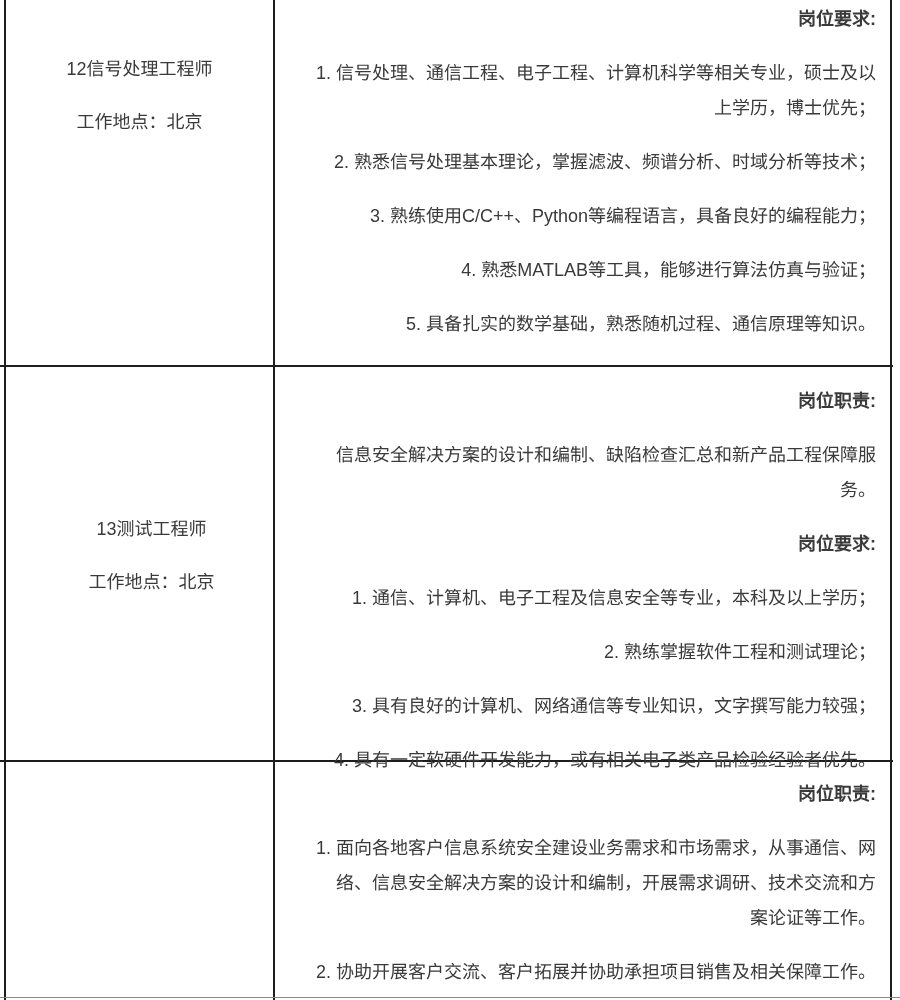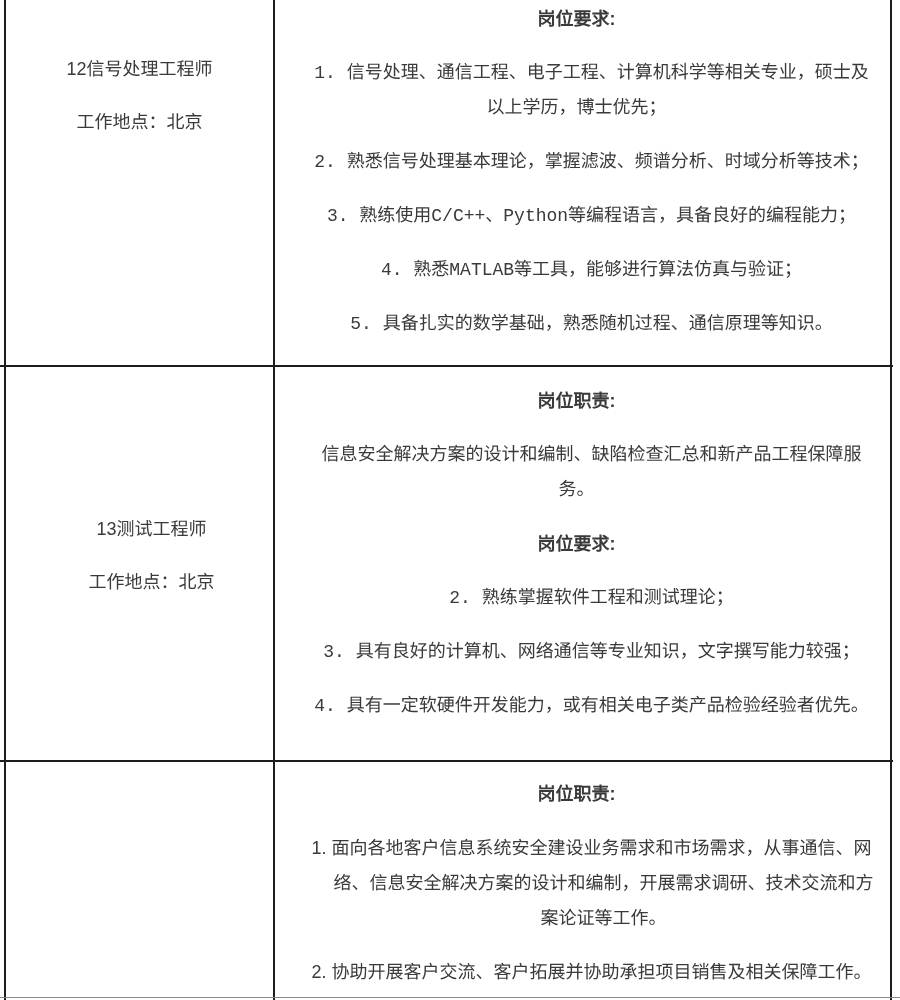--- a/index.html
+++ b/index.html
@@ -24,33 +24,33 @@
   .v-left  { left: 4px; }
   .v-mid   { left: 273px; }
   .v-right { left: 890px; }
   .h-1 { top: 365px; }
   .h-2 { top: 760px; }
   .h-bottom { top: 997px; }
 
   
   .cell { position: absolute; box-sizing: border-box; }
   .cell-left { left: 6px; width: 267px; text-align: center; }
-  .cell-right { left: 275px; width: 615px; padding-left: 2px; padding-right: 14px; text-align: center; border-radius: 21px; }
+  .cell-right { left: 275px; width: 615px; padding-left: 2px; padding-right: 14px; text-align: right; border-radius: 21px; }
 
   .r1-left  { top: 0;     height: 435px; padding-top: 52px; }
   .r1-right { top: 0;     height: 365px; padding-top: 2px;  }
   .r2-left  { top: 367px; height: 393px; padding-top: 145px; margin-left: 12px; }
   .r2-right { top: 367px; height: 393px; padding-top: 17px; }
   .r3-left  { top: 762px; height: 238px; }
   .r3-right { top: 762px; height: 238px; padding-top: 15px; }
 
   p { margin: 0 0 19px 0; }
   .cell-left p { margin: 0 0 18px 0; }
   .hd { font-weight: bold; }
-  .ind { text-indent: 30px; font-family: Liberation Mono, monospace; }
+  .ind { text-indent: 30px; }
   .hang { padding-left: 54px; text-indent: -24px; }
 </style>
 </head>
 <body>
 
 <div id="screen">
 
   <div class="vline v-left"></div>
   <div class="vline v-mid"></div>
   <div class="vline v-right"></div>
@@ -72,20 +72,21 @@
   </div>
 
   <div class="cell cell-left r2-left">
     <p>13测试工程师</p>
     <p>工作地点：北京</p>
   </div>
   <div class="cell cell-right r2-right">
     <p class="hd">岗位职责:</p>
     <p class="ind">信息安全解决方案的设计和编制、缺陷检查汇总和新产品工程保障服务。</p>
     <p class="hd">岗位要求:</p>
+    <p class="ind">1. 通信、计算机、电子工程及信息安全等专业，本科及以上学历；</p>
     <p class="ind">2. 熟练掌握软件工程和测试理论；</p>
     <p class="ind">3. 具有良好的计算机、网络通信等专业知识，文字撰写能力较强；</p>
     <p class="ind">4. 具有一定软硬件开发能力，或有相关电子类产品检验经验者优先。</p>
   </div>
 
   <div class="cell cell-left r3-left"></div>
   <div class="cell cell-right r3-right">
     <p class="hd">岗位职责:</p>
     <p class="hang">1. 面向各地客户信息系统安全建设业务需求和市场需求，从事通信、网络、信息安全解决方案的设计和编制，开展需求调研、技术交流和方案论证等工作。</p>
     <p class="hang">2. 协助开展客户交流、客户拓展并协助承担项目销售及相关保障工作。</p>

